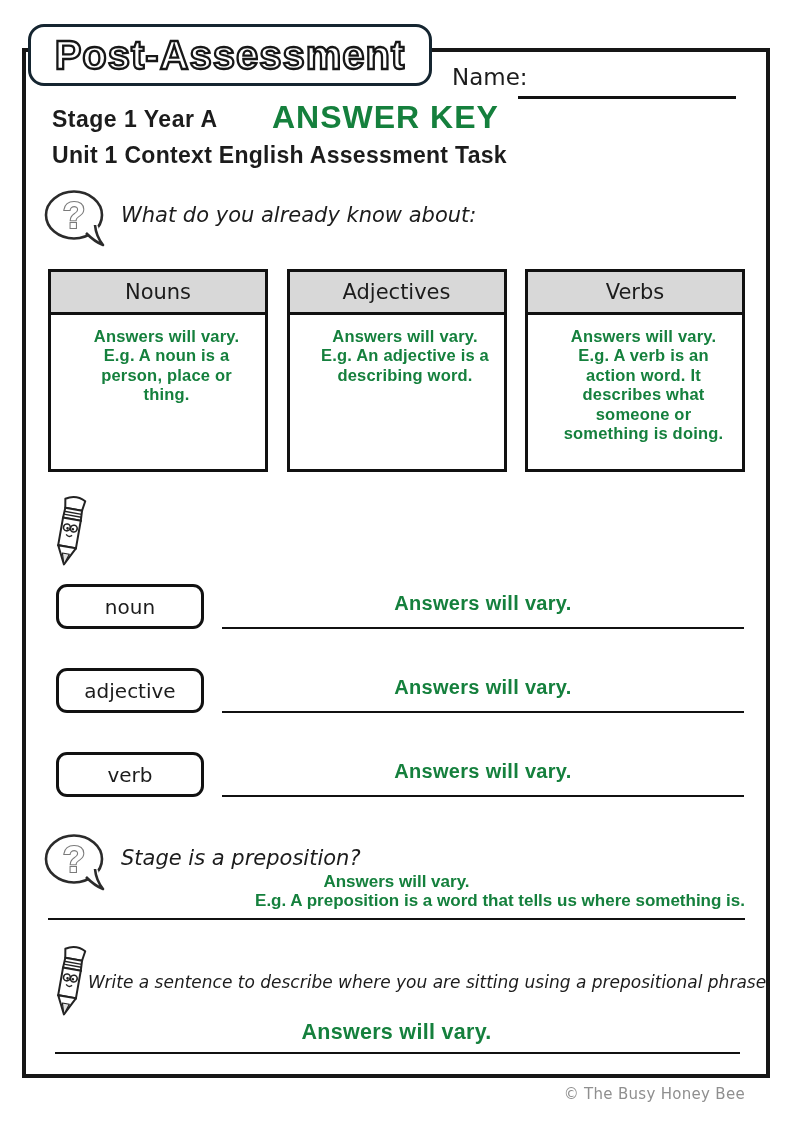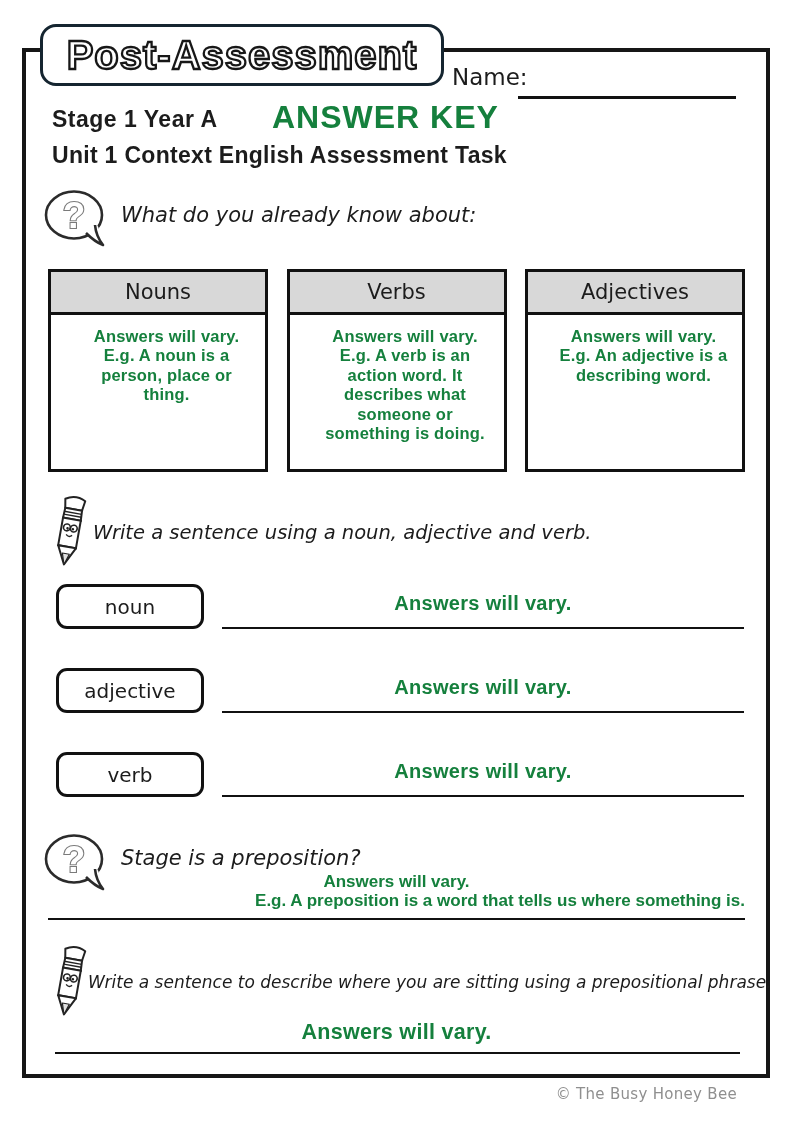--- a/index.html
+++ b/index.html
@@ -5,21 +5,21 @@
   html,body{margin:0;padding:0;background:#fff;}
   .sheet{
     position:relative;width:794px;height:1122px;background:#ffffff;overflow:hidden;
     font-family:"Liberation Sans",sans-serif;color:#1c1c1c;
   }
   .page-border{
     position:absolute;left:22px;top:48px;width:748px;height:1030px;
     border:4px solid #161616;box-sizing:border-box;
   }
   .banner{
-    position:absolute;left:40px;top:24px;width:404px;height:62px;
+    position:absolute;left:28px;top:24px;width:404px;height:62px;
     background:#fff;border:3px solid #152530;border-radius:16px;box-sizing:border-box;
     display:flex;align-items:center;justify-content:center;
   }
   .banner-text{
     font-size:40px;font-weight:bold;letter-spacing:1px;color:#ffffff;
     -webkit-text-stroke:2.3px #171717;
     text-shadow:0 0 1px #171717;
     white-space:nowrap;
   }
   .name-row{position:absolute;left:452px;top:64px;font-size:23px;font-family:"DejaVu Sans",sans-serif;}
@@ -60,21 +60,21 @@
   .q3-prompt{position:absolute;left:121px;top:846px;font-size:21px;}
   .q3-a1{position:absolute;left:48px;top:872px;width:697px;text-align:center;font-size:17px;font-weight:bold;}
   .q3-a2{position:absolute;left:48px;top:891px;width:697px;text-align:right;font-size:17px;font-weight:bold;}
   .q3-line{position:absolute;left:48px;top:888px;width:697px;height:30px;border-bottom:2.5px solid #111;}
   .q4-icon{position:absolute;left:45px;top:942px;}
   .q4-prompt{position:absolute;left:88px;top:972px;font-size:17px;white-space:nowrap;}
   .q4-answer{position:absolute;left:48px;top:1020px;width:697px;text-align:center;font-size:21.5px;font-weight:bold;letter-spacing:.3px;}
   .q4-line{position:absolute;left:55px;top:1022px;width:685px;height:30px;border-bottom:2.5px solid #111;}
   .footer{
     position:absolute;left:0;top:1085px;width:737px;text-align:right;
-    font-size:15px;color:#8f8f8f;font-family:"DejaVu Sans",sans-serif;letter-spacing:.3px;
+    font-size:15px;color:#8f8f8f;font-family:"DejaVu Sans",sans-serif;letter-spacing:.3px;padding-left:8px;
   }
 </style>
 </head>
 <body>
 
 <div class="sheet">
 
   <div class="page-border"></div>
 
   <div class="banner">
@@ -98,26 +98,26 @@
     </svg>
   </div>
   <div class="q1-prompt hand">What do you already know about:</div>
 
   <div class="boxes">
     <div class="kbox">
       <div class="kbox-head">Nouns</div>
       <div class="kbox-body red">Answers will vary. E.g. A noun is a person, place or thing.</div>
     </div>
     <div class="kbox">
+      <div class="kbox-head">Adjectives</div>
+      <div class="kbox-body red">Answers will vary. E.g. An adjective is a describing word.</div>
+    </div>
+    <div class="kbox">
       <div class="kbox-head">Verbs</div>
       <div class="kbox-body red">Answers will vary. E.g. A verb is an action word. It describes what someone or something is doing.</div>
-    </div>
-    <div class="kbox">
-      <div class="kbox-head">Adjectives</div>
-      <div class="kbox-body red">Answers will vary. E.g. An adjective is a describing word.</div>
     </div>
   </div>
 
   <div class="q2-icon">
     <svg width="50" height="76" viewBox="0 0 50 76">
       <g transform="rotate(10 25 38)">
         <path d="M15 8 Q25 2 35 7 L33.5 17 L16.5 17 Z" fill="#fff" stroke="#222" stroke-width="2" stroke-linejoin="round"></path>
         <path d="M16.5 17 L33.5 17 L34 27 L16 27 Z" fill="#fff" stroke="#222" stroke-width="2"></path>
         <line x1="16.2" y1="20.5" x2="33.7" y2="20.5" stroke="#222" stroke-width="1.3"></line>
         <line x1="16.1" y1="23.5" x2="33.8" y2="23.5" stroke="#222" stroke-width="1.3"></line>
@@ -125,21 +125,20 @@
         <circle cx="21.5" cy="36" r="3.4" fill="#fff" stroke="#222" stroke-width="1.6"></circle>
         <circle cx="28.5" cy="36" r="3.4" fill="#fff" stroke="#222" stroke-width="1.6"></circle>
         <circle cx="22.3" cy="36.8" r="1.3" fill="#222"></circle>
         <circle cx="27.7" cy="36.8" r="1.3" fill="#222"></circle>
         <path d="M22 43 Q25 46 28 43" fill="none" stroke="#222" stroke-width="1.4"></path>
         <path d="M16 55 L34 55 L25 73 Z" fill="#fff" stroke="#222" stroke-width="2" stroke-linejoin="round"></path>
         <path d="M21.5 62 L25 73 L28.5 62 Z" fill="#e0e0e0" stroke="#222" stroke-width="1.2" stroke-linejoin="round"></path>
       </g>
     </svg>
   </div>
-  <div class="q2-prompt hand">Write a sentence using a noun, adjective and verb.</div>
 
   <div class="wrow" style="top:584px;">
     <div class="wrow-label">noun</div>
     <div class="wrow-answer red">Answers will vary.</div>
   </div>
   <div class="wrow" style="top:668px;">
     <div class="wrow-label">adjective</div>
     <div class="wrow-answer red">Answers will vary.</div>
   </div>
   <div class="wrow" style="top:752px;">

